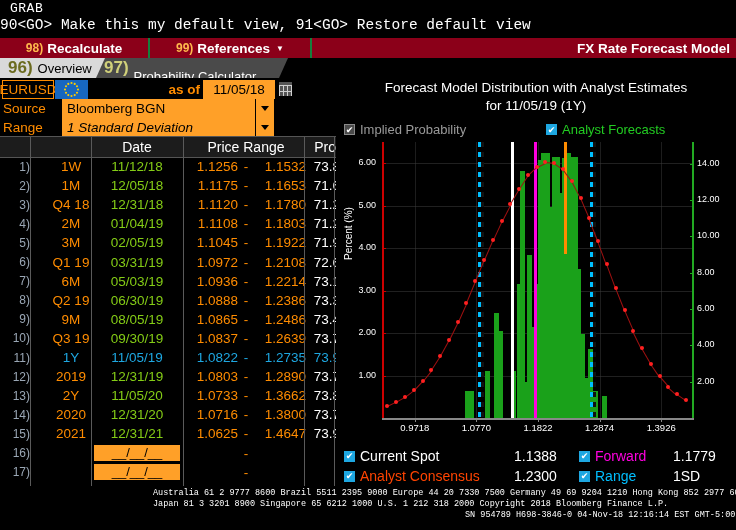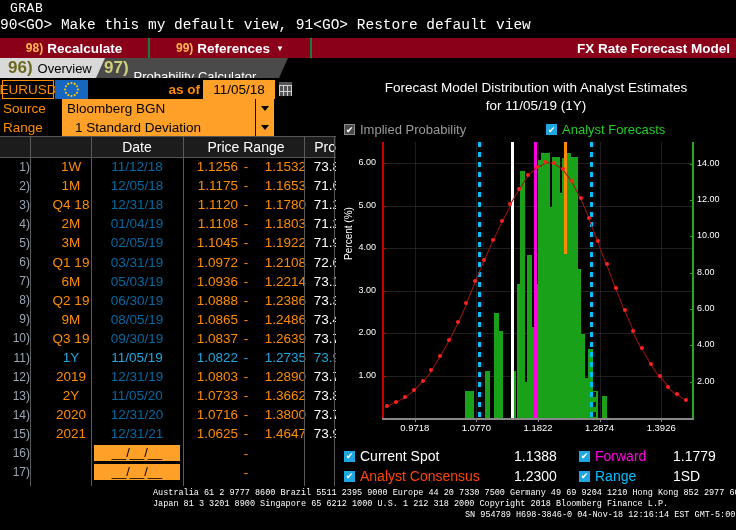--- a/index.html
+++ b/index.html
@@ -61,21 +61,21 @@
          background:#1c1c1c;border-top:1px solid #555;border-bottom:1px solid #555;}
   .th{position:absolute;top:0;height:19px;display:flex;align-items:center;
       justify-content:center;color:#fff;font-size:14px;}
   .vsep{position:absolute;width:1px;background:#5a5a5a;}
 
   .row{position:absolute;left:0;width:336px;height:19.1px;}
   .cell{position:absolute;height:19.1px;display:flex;align-items:center;
         font-size:13.5px;white-space:nowrap;}
   .c-idx{left:0;width:30px;justify-content:flex-end;color:#9aa7b5;font-size:12px;}
   .c-ten{left:32px;width:78px;justify-content:center;color:#ff8c00;}
-  .c-date{left:94px;width:86px;justify-content:center;color:#0369a1;}
+  .c-date{left:94px;width:86px;justify-content:center;color:#84cc16;}
   .c-lo{left:186px;width:52px;justify-content:flex-end;color:#ff8c00;}
   .c-dash{left:240px;width:12px;justify-content:center;color:#ff8c00;}
   .c-hi{left:252px;width:54px;justify-content:flex-end;color:#ff8c00;}
   .c-prob{left:308px;width:44px;justify-content:flex-end;color:#fff;font-size:13.5px;}
   .row.sel .c-ten,.row.sel .c-date,.row.sel .c-lo,
   .row.sel .c-dash,.row.sel .c-hi{color:#1ea7e1;}
   .row.sel .c-prob{color:#1ea7e1;}
   .c-dateinput{left:94px;width:86px;height:16px;background:#ffa028;color:#000;
                display:flex;align-items:center;justify-content:center;font-size:13px;
                position:absolute;top:1px;}
@@ -194,21 +194,21 @@
     </div>
   </div>
 
   <div class="lbl-orange" style="left:3px;top:99px;width:60px;height:19px;">Source</div>
   <div class="fld" style="left:62px;top:99px;width:193px;height:19px;padding-left:5px;">Bloomberg BGN</div>
   <div class="drop" style="left:256px;top:99px;width:18px;height:19px;">
       <i class="ar"></i>
     </div>
 
   <div class="lbl-orange" style="left:3px;top:118px;width:60px;height:19px;">Range</div>
-  <div class="fld" style="left:62px;top:118px;width:193px;height:19px;padding-left:13px;">1 Standard Deviation</div>
+  <div class="fld" style="left:62px;top:118px;width:193px;height:19px;padding-left:5px;font-style:italic;">1 Standard Deviation</div>
   <div class="drop" style="left:256px;top:118px;width:18px;height:19px;">
       <i class="ar"></i>
     </div>
 
   <div class="thead">
     <div class="th" style="left:186px;width:120px;">Price Range</div>
     <div class="th" style="left:94px;width:86px;">Date</div>
     <div class="th" style="left:306px;width:46px;">Prob</div>
     <div class="vsep" style="left:30px;top:0;height:19px;"></div>
     <div class="vsep" style="left:91px;top:0;height:19px;"></div>

